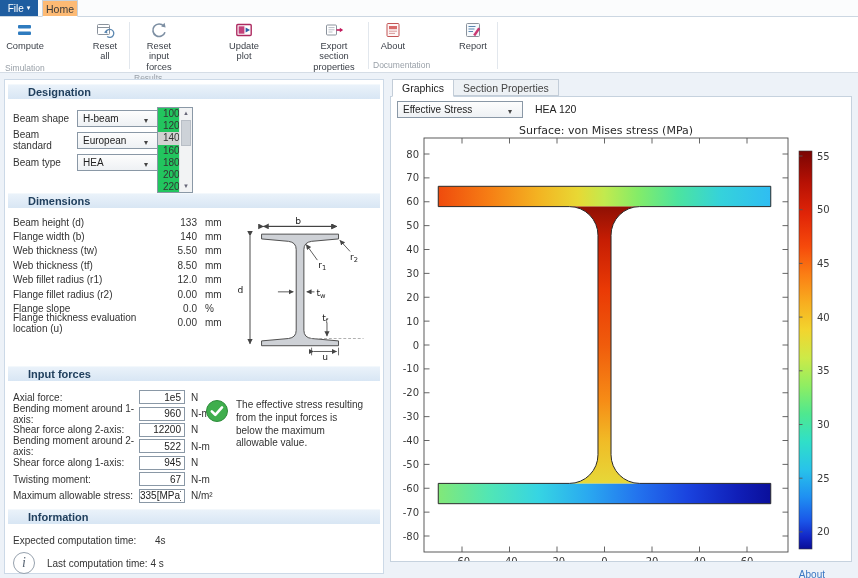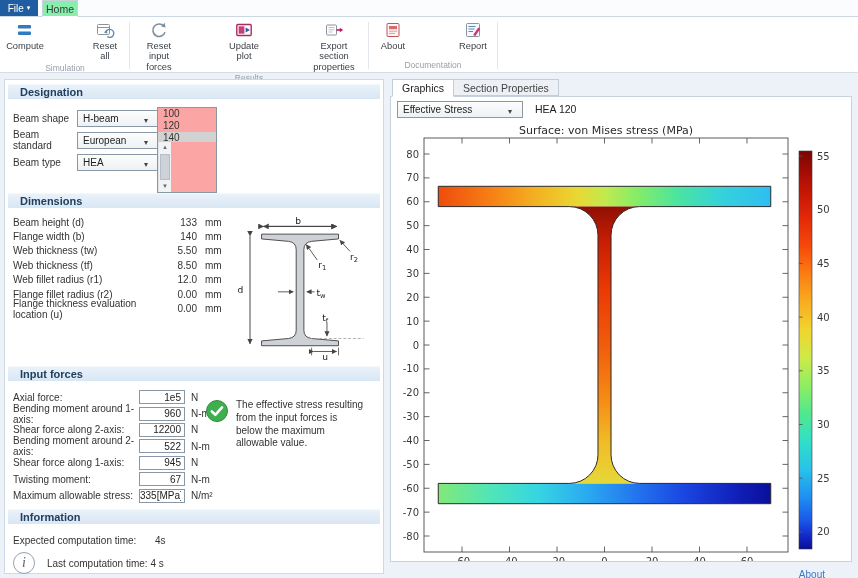--- a/index.html
+++ b/index.html
@@ -3,51 +3,51 @@
 <meta charset="utf-8">
 <style>
   * { margin:0; padding:0; box-sizing:border-box; }
   html,body { width:858px; height:578px; overflow:hidden; }
   body { background:#edf2f8; font-family:"Liberation Sans","DejaVu Sans",sans-serif; color:#333; position:relative; }
 
   
   .tabstrip { height:17px; background:#fbfcfd; border-bottom:1px solid #ccd7e2; display:flex; align-items:stretch; }
   .file-btn { width:38px; background:#1f5da0; color:#fff; font-size:10px; display:flex; align-items:center; justify-content:center; gap:3px; cursor:default; }
   .file-btn::after { content:"▾"; font-size:7px; }
-  .tab-home { margin-left:4px; width:36px; background:#86efac; border:1px solid #c8d2dc; border-bottom:1px solid #fff; margin-bottom:-1px; font-size:10.5px; color:#3a3a3a; display:flex; align-items:center; justify-content:center; }
+  .tab-home { margin-left:4px; width:36px; background:#fdba74; border:1px solid #c8d2dc; border-bottom:1px solid #fff; margin-bottom:-1px; font-size:10.5px; color:#3a3a3a; display:flex; align-items:center; justify-content:center; }
 
   
   .ribbon { height:56px; background:#fff; border-bottom:1px solid #d5dde6; display:flex; align-items:stretch; padding:2px 0 0 2px; }
   .rgroup { display:flex; flex-direction:column; padding:0 3px; }
   .rgroup-buttons { display:flex; flex:1; align-items:flex-start;gap:40px; }
-  .rgroup-name { font-size:8.5px; color:#99a0a8; text-align:center; padding-bottom:2px; }
+  .rgroup-name { font-size:8.5px; color:#99a0a8; text-align:left; padding-bottom:2px; }
   .rsep { width:1px; background:#e2e7ed; margin:3px 1px; }
   .rbtn { display:flex; flex-direction:column; align-items:center; padding:1px 2px; cursor:default; }
   .ricon { width:20px; height:20px; display:block; }
   .ricon svg { width:20px; height:20px; display:block; }
   .rlabel { font-size:9.3px; color:#3a3f47; text-align:center; line-height:1.12; margin-top:1px; white-space:pre-line; }
   .w38{width:40px} .w46{width:50px} .w56{width:60px}
 
   
   .main { display:flex; padding:6px 4px 0 4px; gap:6px; }
   .left-panel { width:380px; height:495px; background:#fff; border:1px solid #ccd9e7; position:relative; font-size:10px; }
   .right-panel { width:462px; }
 
   
-  .sec-header { height:15px; margin:4px 3px 2px 3px; padding-left:12px; font-size:11px; font-weight:bold; color:#21405e;
+  .sec-header { height:15px; margin:4px 3px 2px 3px; padding-left:20px; font-size:11px; font-weight:bold; color:#21405e;
     background:linear-gradient(#eaf2fa,#d8e6f4); border-top:1px solid #f3f8fc; display:flex; align-items:center; }
 
   
   .desig-body { position:relative; height:88px; padding:6px 10px 0 8px; }
   .desig-row { display:flex; align-items:center; height:22px; }
   .desig-label { width:64px; color:#333; }
   .combo { width:82px; height:17px; border:1px solid #8a98a6; background:linear-gradient(#fdfdfd,#eef1f4); display:flex; align-items:center; padding-left:5px; position:relative; font-size:10px; color:#222; }
   .combo .combo-arrow { position:absolute; right:3px; top:3px; width:11px; height:11px; color:#444; }
   .combo .combo-arrow::before { content:"▾"; font-size:8px; }
-  .size-list { position:absolute; left:152px; top:6px; width:60px; height:86px; border:1px solid #8a98a6; background:#fca5a5; display:flex;flex-direction:column; }
+  .size-list { position:absolute; left:152px; top:6px; width:36px; height:86px; border:1px solid #8a98a6; background:#22c55e; display:flex; }
   .size-opts { flex:1; overflow:hidden; }
   .list-item { height:12.2px; line-height:12.2px; padding-left:5px; font-size:10px; }
   .list-item.selected { background:#d2d2d2; }
   .size-scroll { width:13px; background:#f2f3f4; border-left:1px solid #dfe2e5; display:flex; flex-direction:column; }
   .scroll-btn { height:11px; font-size:6px; color:#667; text-align:center; line-height:11px; background:#f2f3f4; }
   .scroll-thumb { height:26px; margin:1px; background:#cdd2d8; border:1px solid #b8bec6; }
   .scroll-track { flex:1; }
 
   
   .dims-body { position:relative; height:152px; padding:5px 0 0 8px; }
@@ -278,20 +278,25 @@
           </div>
           <div class="dim-row">
             <span class="dim-label">Web fillet radius (r1)</span>
             <span class="dim-value">12.0</span>
             <span class="dim-unit">mm</span>
           </div>
           <div class="dim-row">
             <span class="dim-label">Flange fillet radius (r2)</span>
             <span class="dim-value">0.00</span>
             <span class="dim-unit">mm</span>
+          </div>
+          <div class="dim-row">
+            <span class="dim-label">Flange slope</span>
+            <span class="dim-value">0.0</span>
+            <span class="dim-unit">%</span>
           </div>
           <div class="dim-row">
             <span class="dim-label">Flange thickness evaluation location (u)</span>
             <span class="dim-value">0.00</span>
             <span class="dim-unit">mm</span>
           </div>
         </div>
 
       <svg class="beam-svg" width="152" height="148" viewBox="0 0 158 152">
         <defs>

